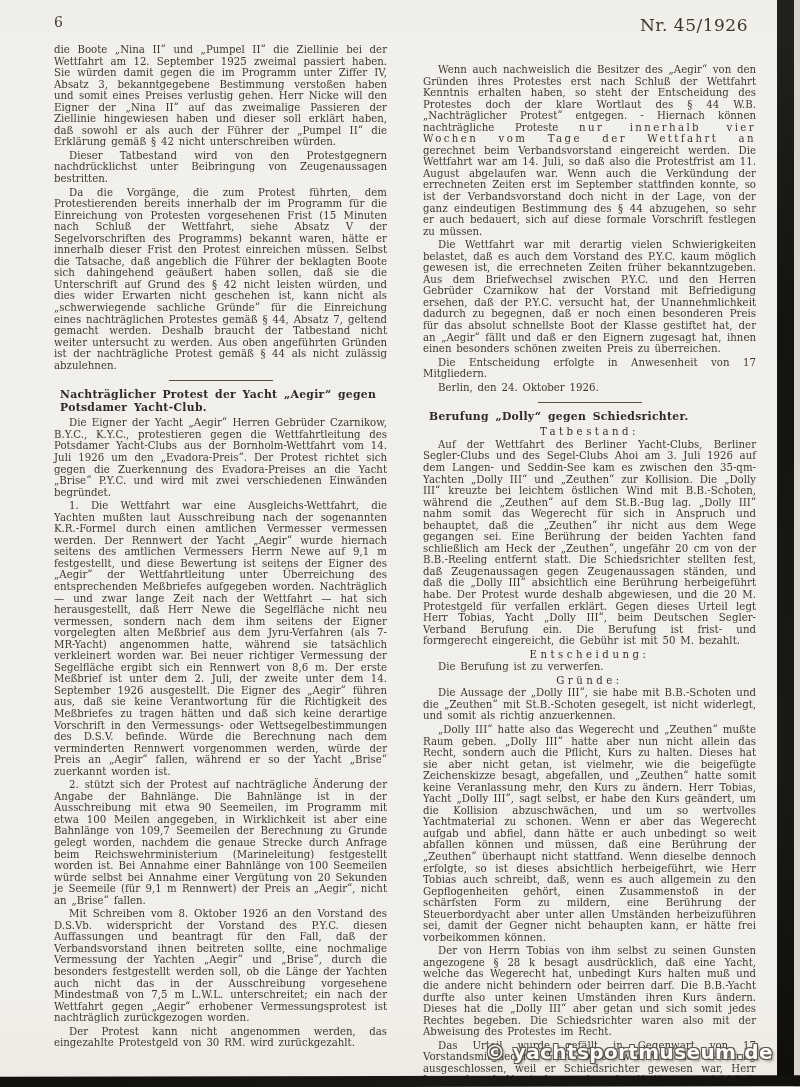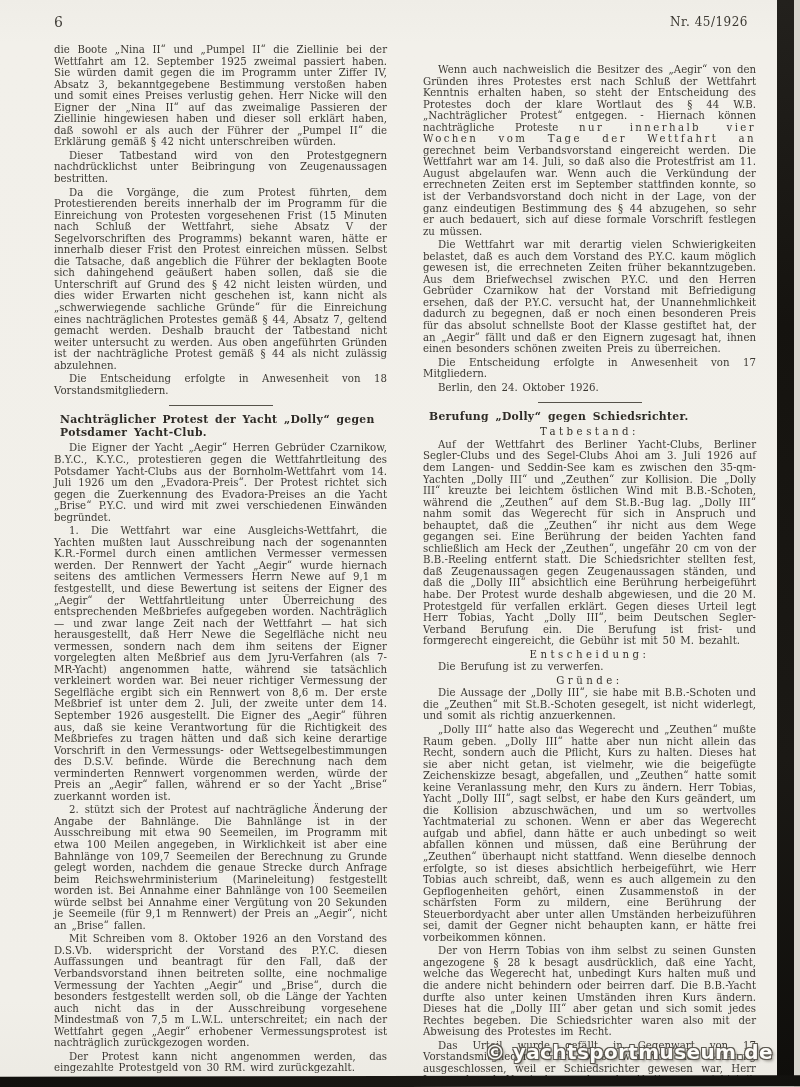--- a/index.html
+++ b/index.html
@@ -6,21 +6,21 @@
   body{
     font-family:"DejaVu Serif","Liberation Serif",serif;
     background:linear-gradient(90deg,#edebe5 0%,#f1efe9 8%,#f1efe9 68%,#eae7e0 90%,#e2dfd8 99%),#efede7;
     position:relative;
     color:#3c3933;
   }
   .scan-page{position:absolute;inset:0;background:linear-gradient(180deg,#efede7 0%,#f2f0ea 4%,#f1efe9 92%,#eceae3 100%);}
   
   .page-num{position:absolute;top:14px;left:54px;font-size:14px;color:#44413b;}
   .masthead{position:absolute;top:13px;left:0;right:40px;text-align:center;font-size:17px;letter-spacing:6px;color:#3b3831;}
-  .issue-num{position:absolute;top:15px;right:52px;font-size:12px;letter-spacing:.5px;color:#3b3831;}
+  .issue-num{position:absolute;top:15px;right:52px;font-size:17px;letter-spacing:.5px;color:#3b3831;}
   
   .col{
     position:absolute;top:44px;width:333px;
     font-size:10.2px;line-height:11.55px;
     text-align:justify;word-spacing:1.6px;
   }
   .col-left{left:54px;}
   .col-right{left:423px;margin-top:20px;}
   .para{margin:0 0 2px 0;text-indent:15px;}
   .para.noindent{text-indent:0;}
@@ -43,23 +43,22 @@
 <body>
 
 <div class="scan-page">
   <div class="page-num">6</div>
   <div class="issue-num">Nr. 45/1926</div>
 
   <div class="col col-left">
       <p class="para noindent">die Boote „Nina II“ und „Pumpel II“ die Ziellinie bei der Wettfahrt am 12. September 1925 zweimal passiert haben. Sie würden damit gegen die im Programm unter Ziffer IV, Absatz 3, bekanntgegebene Bestimmung verstoßen haben und somit eines Preises verlustig gehen. Herr Nicke will den Eigner der „Nina II“ auf das zweimalige Passieren der Ziellinie hingewiesen haben und dieser soll erklärt haben, daß sowohl er als auch der Führer der „Pumpel II“ die Erklärung gemäß § 42 nicht unterschreiben würden.</p>
       <p class="para">Dieser Tatbestand wird von den Protestgegnern nachdrücklichst unter Beibringung von Zeugenaussagen bestritten.</p>
       <p class="para">Da die Vorgänge, die zum Protest führten, dem Protestierenden bereits innerhalb der im Programm für die Einreichung von Protesten vorgesehenen Frist (15 Minuten nach Schluß der Wettfahrt, siehe Absatz V der Segelvorschriften des Programms) bekannt waren, hätte er innerhalb dieser Frist den Protest einreichen müssen. Selbst die Tatsache, daß angeblich die Führer der beklagten Boote sich dahingehend geäußert haben sollen, daß sie die Unterschrift auf Grund des § 42 nicht leisten würden, und dies wider Erwarten nicht geschehen ist, kann nicht als „schwerwiegende sachliche Gründe“ für die Einreichung eines nachträglichen Protestes gemäß § 44, Absatz 7, geltend gemacht werden. Deshalb braucht der Tatbestand nicht weiter untersucht zu werden. Aus oben angeführten Gründen ist der nachträgliche Protest gemäß § 44 als nicht zulässig abzulehnen.</p>
-      <p class="para">Die Entscheidung erfolgte in Anwesenheit von 18 Vorstandsmitgliedern.</p>
       <div class="rule"></div>
-      <h3 class="heading">Nachträglicher Protest der Yacht „Dolly“ gegen Potsdamer Yacht-Club.</h3>
+      <h3 class="heading">Nachträglicher Protest der Yacht „Aegir“ gegen Potsdamer Yacht-Club.</h3>
       <p class="para">Die Eigner der Yacht „Aegir“ Herren Gebrüder Czarnikow, B.Y.C., K.Y.C., protestieren gegen die Wettfahrtleitung des Potsdamer Yacht-Clubs aus der Bornholm-Wettfahrt vom 14. Juli 1926 um den „Evadora-Preis“. Der Protest richtet sich gegen die Zuerkennung des Evadora-Preises an die Yacht „Brise“ P.Y.C. und wird mit zwei verschiedenen Einwänden begründet.</p>
       <p class="para">1. Die Wettfahrt war eine Ausgleichs-Wettfahrt, die Yachten mußten laut Ausschreibung nach der sogenannten K.R.-Formel durch einen amtlichen Vermesser vermessen werden. Der Rennwert der Yacht „Aegir“ wurde hiernach seitens des amtlichen Vermessers Herrn Newe auf 9,1 m festgestellt, und diese Bewertung ist seitens der Eigner des „Aegir“ der Wettfahrtleitung unter Überreichung des entsprechenden Meßbriefes aufgegeben worden. Nachträglich — und zwar lange Zeit nach der Wettfahrt — hat sich herausgestellt, daß Herr Newe die Segelfläche nicht neu vermessen, sondern nach dem ihm seitens der Eigner vorgelegten alten Meßbrief aus dem Jyru-Verfahren (als 7-MR-Yacht) angenommen hatte, während sie tatsächlich verkleinert worden war. Bei neuer richtiger Vermessung der Segelfläche ergibt sich ein Rennwert von 8,6 m. Der erste Meßbrief ist unter dem 2. Juli, der zweite unter dem 14. September 1926 ausgestellt. Die Eigner des „Aegir“ führen aus, daß sie keine Verantwortung für die Richtigkeit des Meßbriefes zu tragen hätten und daß sich keine derartige Vorschrift in den Vermessungs- oder Wettsegelbestimmungen des D.S.V. befinde. Würde die Berechnung nach dem verminderten Rennwert vorgenommen werden, würde der Preis an „Aegir“ fallen, während er so der Yacht „Brise“ zuerkannt worden ist.</p>
       <p class="para">2. stützt sich der Protest auf nachträgliche Änderung der Angabe der Bahnlänge. Die Bahnlänge ist in der Ausschreibung mit etwa 90 Seemeilen, im Programm mit etwa 100 Meilen angegeben, in Wirklichkeit ist aber eine Bahnlänge von 109,7 Seemeilen der Berechnung zu Grunde gelegt worden, nachdem die genaue Strecke durch Anfrage beim Reichswehrministerium (Marineleitung) festgestellt worden ist. Bei Annahme einer Bahnlänge von 100 Seemeilen würde selbst bei Annahme einer Vergütung von 20 Sekunden je Seemeile (für 9,1 m Rennwert) der Preis an „Aegir“, nicht an „Brise“ fallen.</p>
       <p class="para">Mit Schreiben vom 8. Oktober 1926 an den Vorstand des D.S.Vb. widerspricht der Vorstand des P.Y.C. diesen Auffassungen und beantragt für den Fall, daß der Verbandsvorstand ihnen beitreten sollte, eine nochmalige Vermessung der Yachten „Aegir“ und „Brise“, durch die besonders festgestellt werden soll, ob die Länge der Yachten auch nicht das in der Ausschreibung vorgesehene Mindestmaß von 7,5 m L.W.L. unterschreitet; ein nach der Wettfahrt gegen „Aegir“ erhobener Vermessungsprotest ist nachträglich zurückgezogen worden.</p>
       <p class="para">Der Protest kann nicht angenommen werden, das eingezahlte Protestgeld von 30 RM. wird zurückgezahlt.</p>
     </div>
   <div class="col col-right">
       <p class="para"><span>Wenn auch nachweislich die Besitzer des „Aegir“ von den Gründen ihres Protestes erst nach Schluß der Wettfahrt Kenntnis erhalten haben, so steht der Entscheidung des Protestes doch der klare Wortlaut des § 44 W.B. „Nachträglicher Protest“ entgegen. - Hiernach können nachträgliche Proteste </span><span class="spaced">nur innerhalb vier Wochen vom Tage der Wettfahrt an</span><span> gerechnet beim Verbandsvorstand eingereicht werden. Die Wettfahrt war am 14. Juli, so daß also die Protestfrist am 11. August abgelaufen war. Wenn auch die Verkündung der errechneten Zeiten erst im September stattfinden konnte, so ist der Verbandsvorstand doch nicht in der Lage, von der ganz eindeutigen Bestimmung des § 44 abzugehen, so sehr er auch bedauert, sich auf diese formale Vorschrift festlegen zu müssen.</span></p>
       <p class="para">Die Wettfahrt war mit derartig vielen Schwierigkeiten belastet, daß es auch dem Vorstand des P.Y.C. kaum möglich gewesen ist, die errechneten Zeiten früher bekanntzugeben. Aus dem Briefwechsel zwischen P.Y.C. und den Herren Gebrüder Czarnikow hat der Vorstand mit Befriedigung ersehen, daß der P.Y.C. versucht hat, der Unannehmlichkeit dadurch zu begegnen, daß er noch einen besonderen Preis für das absolut schnellste Boot der Klasse gestiftet hat, der an „Aegir“ fällt und daß er den Eignern zugesagt hat, ihnen einen besonders schönen zweiten Preis zu überreichen.</p>
       <p class="para">Die Entscheidung erfolgte in Anwesenheit von 17 Mitgliedern.</p>

